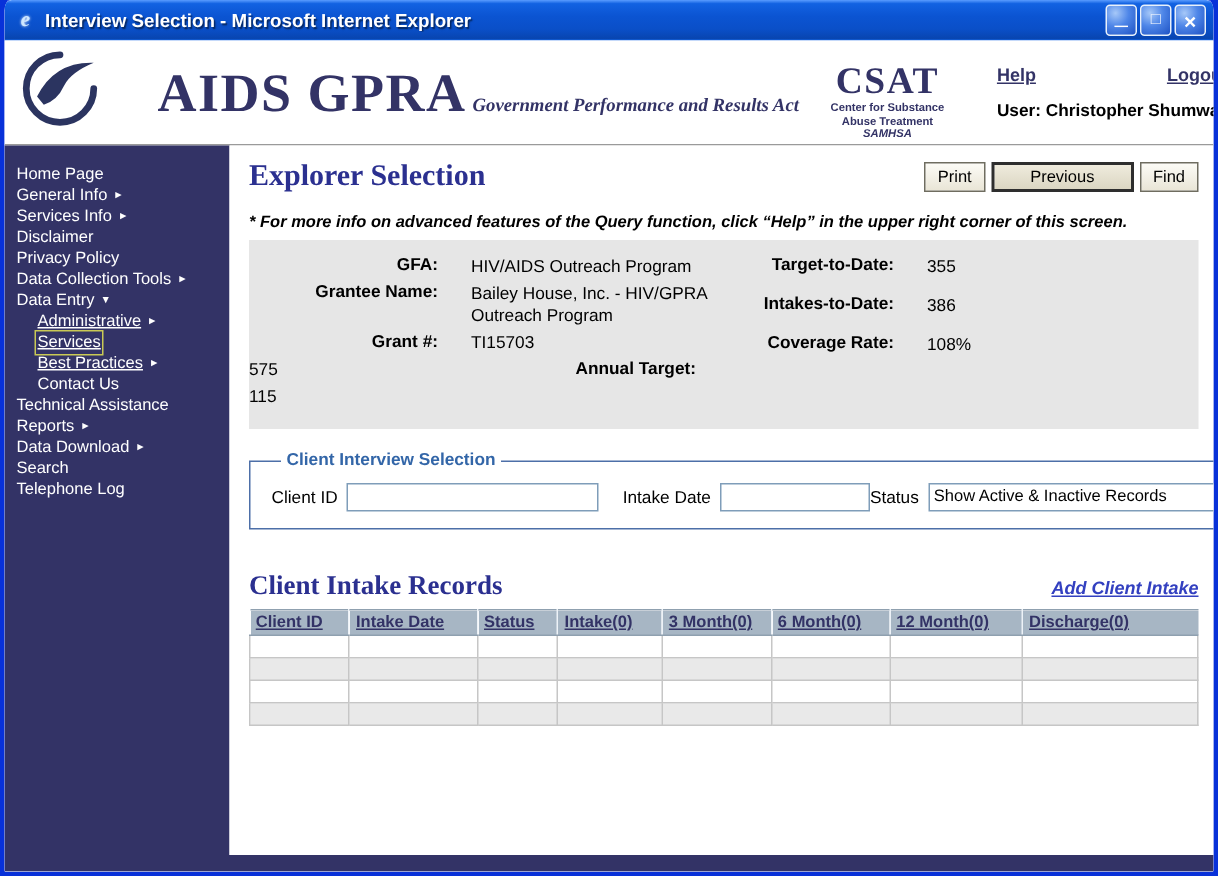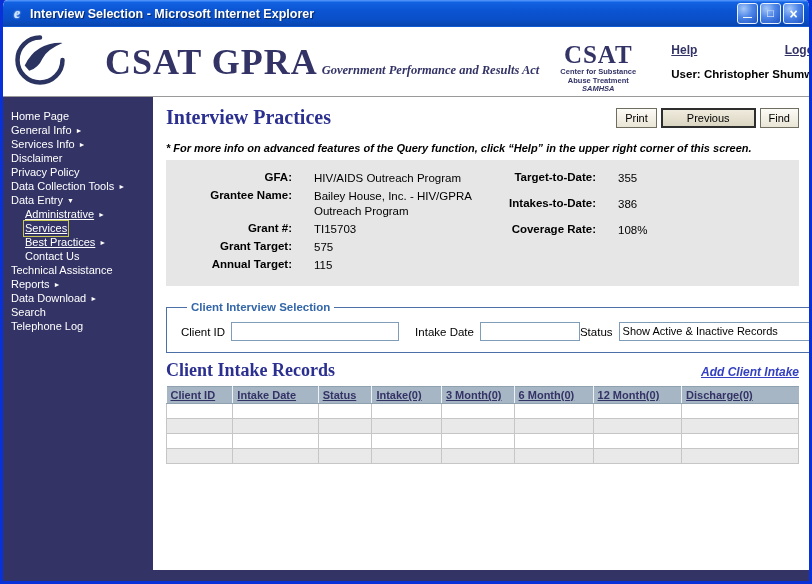--- a/index.html
+++ b/index.html
@@ -77,21 +77,21 @@
   .filter-row{display:flex;align-items:center;font-size:11.5px;color:#000;}
   .filter-row label{margin-right:6px;white-space:nowrap;}
   .tbox{border:1px solid #7F9DB9;height:19px;font-size:11px;padding:0 3px;font-family:"Liberation Sans",sans-serif;}
   .w-clientid{width:168px;}
   .w-intake{width:100px;}
   .grp2{margin-left:16px;display:flex;align-items:center;}
   .grp3{margin-left:auto;display:flex;align-items:center;}
   .select{width:216px;height:19px;border:1px solid #7F9DB9;background:#fff;display:flex;align-items:stretch;cursor:pointer;}
   .select-text{flex:1;font-size:11px;padding:2px 3px 0 3px;white-space:nowrap;overflow:hidden;}
 
-  .records-head{margin-top:7px;display:flex;align-items:baseline;}
+  .records-head{margin-top:27px;display:flex;align-items:baseline;}
   .records-title{font-family:"Liberation Serif",serif;font-size:18px;font-weight:bold;color:#2B3090;}
   .add-link{margin-left:auto;color:#3340C0;font-size:12px;font-weight:bold;font-style:italic;
     text-decoration:underline;cursor:pointer;}
 
   .intake-table{margin-top:5px;width:100%;border-collapse:collapse;table-layout:fixed;}
   .intake-table th{background:#A7B6C4;color:#333366;font-size:11px;font-weight:bold;text-align:left;
     text-decoration:underline;padding:2px 4px;border-right:1px solid #EDF2F7;
     border-top:1px solid #8FA0AF;border-bottom:1px solid #8FA0AF;white-space:nowrap;overflow:hidden;cursor:pointer;}
   .intake-table th:last-child{border-right:none;}
   .intake-table td{height:15px;border:1px solid #C6C6C6;font-size:11px;}
@@ -124,21 +124,21 @@
   </div>
 
   <header class="app-header">
     <span class="hhs-logo">
       <svg viewBox="0 0 60 60" width="54" height="54" aria-hidden="true">
         <path d="M30 5 A25 25 0 1 0 55 30" fill="none" stroke="#2B3460" stroke-width="5" stroke-linecap="round"></path>
         <path d="M13 36 Q26 10 55 11 Q38 18 33 28 Q28 39 18 42 Z" fill="#2B3460"></path>
       </svg>
     </span>
     <span class="brand-wrap">
-      <span class="brand">CSAT GPRA</span>
+      <span class="brand">AIDS GPRA</span>
       <span class="brand-subtitle">Government Performance and Results Act</span>
     </span>
     <span class="csat-logo">
       <div class="csat-name">CSAT</div>
       <div class="csat-line">Center for Substance</div>
       <div class="csat-line">Abuse Treatment</div>
       <div class="csat-samhsa">SAMHSA</div>
     </span>
     <span class="header-right">
       <div class="header-links">
@@ -206,39 +206,38 @@
           <span class="nav-label">Search</span>
         </div>
       <div class="nav-item">
           <span class="nav-label">Telephone Log</span>
         </div>
     </nav>
 
     <main class="content">
 
       <div class="content-top">
-        <h1 class="page-title">Interview Practices</h1>
+        <h1 class="page-title">Explorer Selection</h1>
         <div class="top-buttons">
           <button class="btn">Print</button>
           <button class="btn default">Previous</button>
           <button class="btn">Find</button>
         </div>
       </div>
 
       <p class="note">* For more info on advanced features of the Query function, click “Help” in the upper right corner of this screen.</p>
 
       <div class="summary">
         <div class="sum-grid sum-grid-left">
           <div class="sum-label">GFA:</div>
           <div class="sum-value">HIV/AIDS Outreach Program</div>
           <div class="sum-label">Grantee Name:</div>
           <div class="sum-value">Bailey House, Inc. - HIV/GPRA Outreach Program</div>
           <div class="sum-label">Grant #:</div>
           <div class="sum-value">TI15703</div>
-          <div class="sum-label">Grant Target:</div>
           <div class="sum-value">575</div>
           <div class="sum-label">Annual Target:</div>
           <div class="sum-value">115</div>
         </div>
         <div class="sum-grid sum-grid-right">
           <div class="sum-label">Target-to-Date:</div>
           <div class="sum-value">355</div>
           <div class="sum-label">Intakes-to-Date:</div>
           <div class="sum-value">386</div>
           <div class="sum-label">Coverage Rate:</div>

